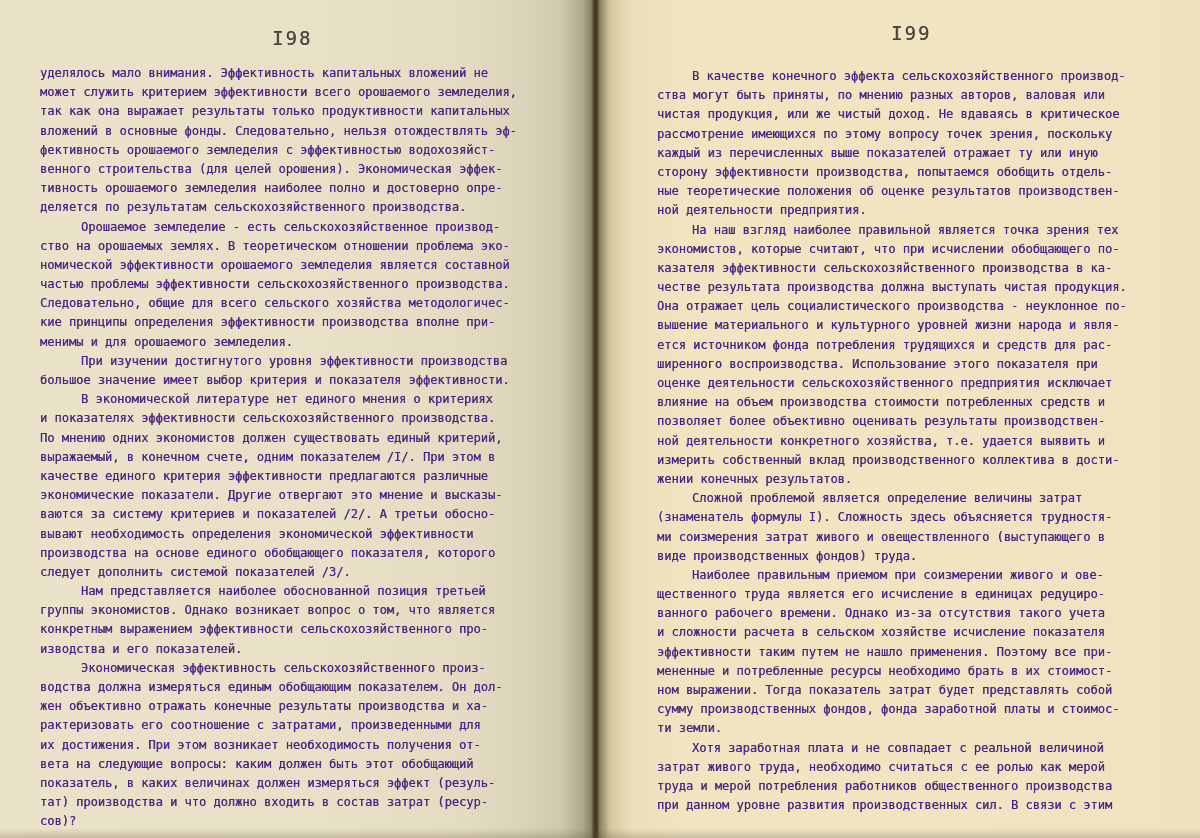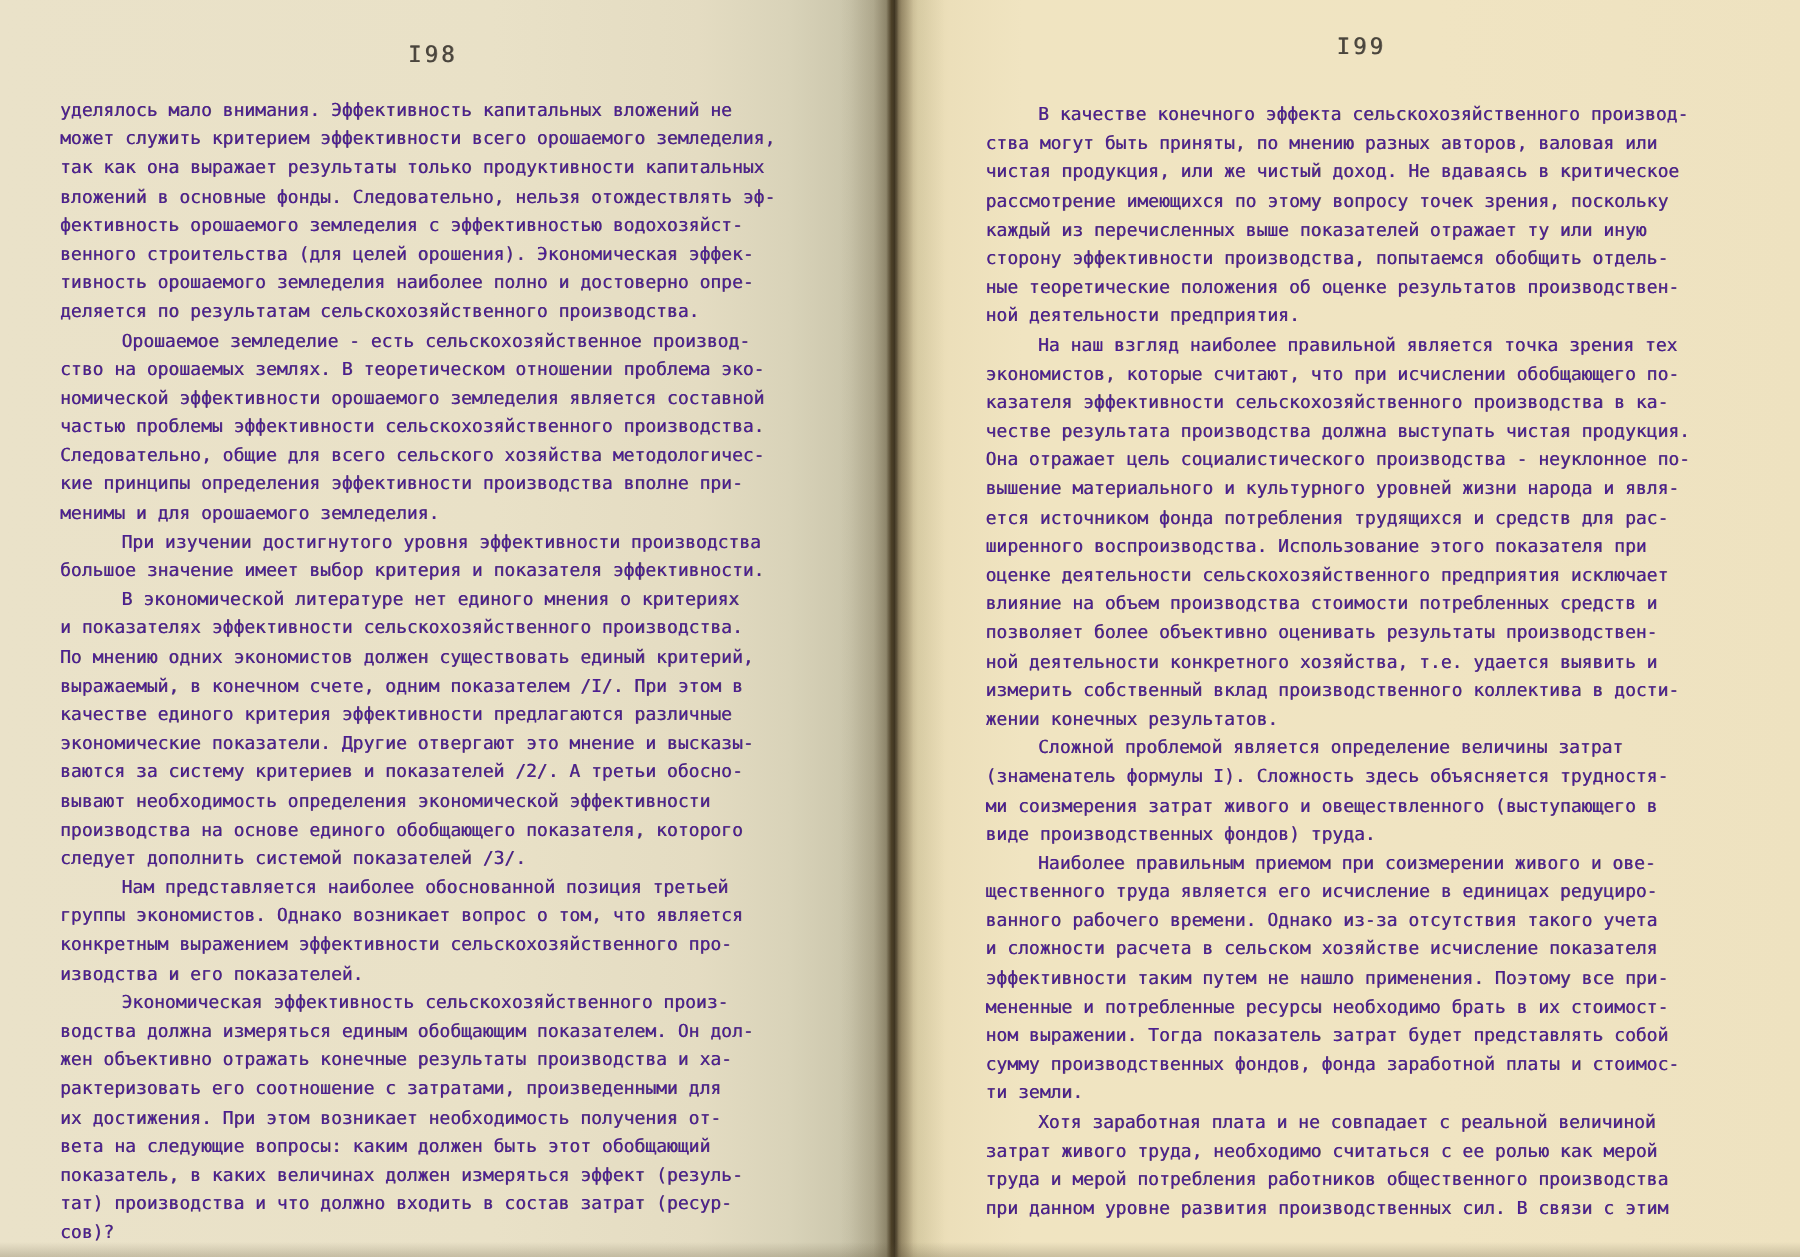--- a/index.html
+++ b/index.html
@@ -61,21 +61,21 @@
   .bottom-shade {
     position: absolute;
     left: 0; right: 0; bottom: 0;
     height: 10px;
     background: linear-gradient(to bottom, rgba(90,80,55,0) 0%, rgba(90,80,55,0.25) 100%);
     pointer-events: none;
   }
 
   .page-number {
     position: absolute;
-    font-size: 15px;
+    font-size: 19px;
     letter-spacing: 2px;
     color: #4a453d;
     text-shadow: 0.4px 0 0 rgba(70,64,56,0.7);
   }
   .page-number-left  { top: 27px; left: 272px; }
   .page-number-right { top: 22px; left: 891px; }
 
   .page-text {
     position: absolute;
     font-size: 12px;

